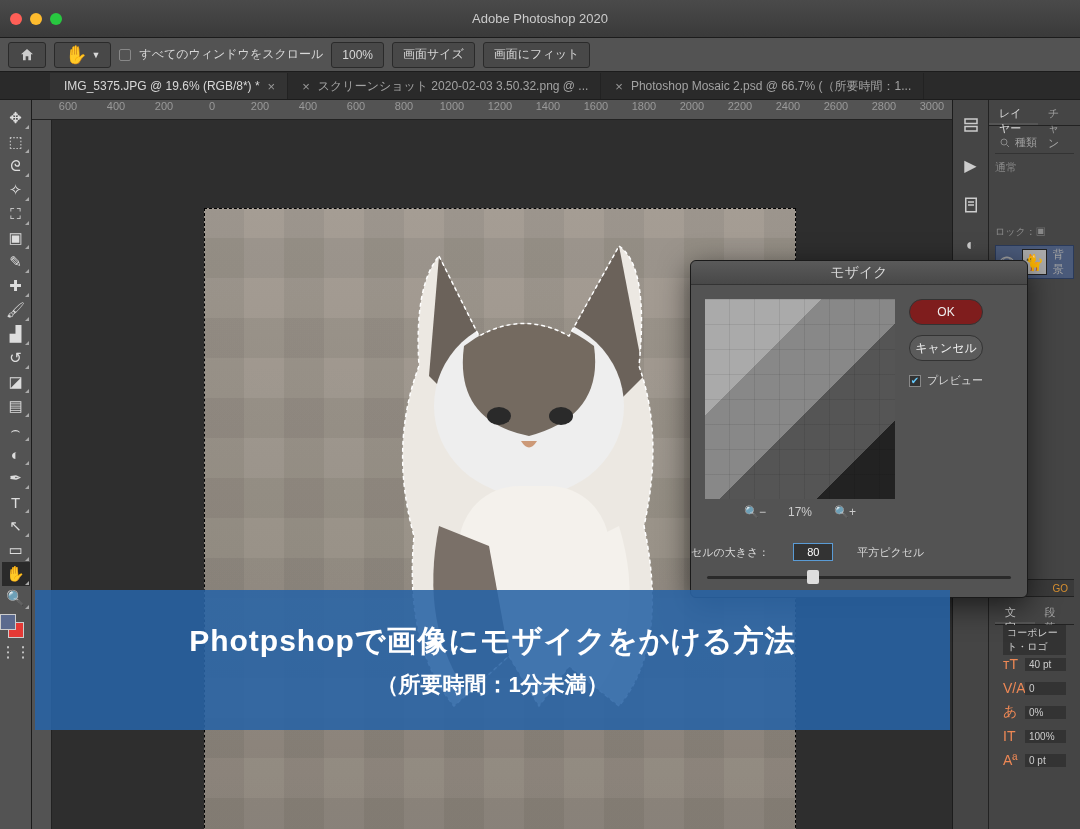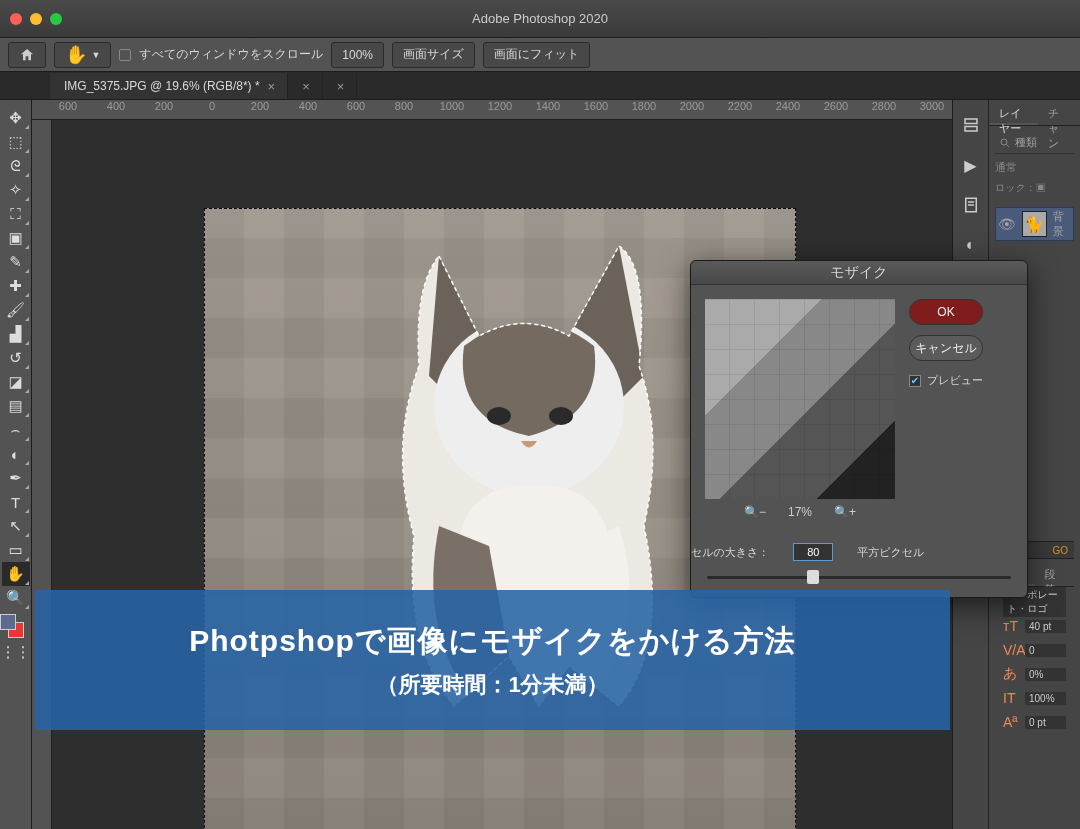--- a/index.html
+++ b/index.html
@@ -149,23 +149,25 @@
   <div class="ob-btn">画面にフィット</div>
 </div>
 
 <div class="doc-tabs" id="doc-tabs">
     <div class="doc-tab active">
       <span>IMG_5375.JPG @ 19.6% (RGB/8*) *</span>
       <span class="close">×</span>
     </div>
     <div class="doc-tab">
       <span class="close">×</span>
+      <span>スクリーンショット 2020-02-03 3.50.32.png @ ...</span>
     </div>
     <div class="doc-tab">
       <span class="close">×</span>
+      <span>Photoshop Mosaic 2.psd @ 66.7% (（所要時間：1...</span>
     </div>
   </div>
 
 <div class="main">
 
   <div class="toolbox" id="toolbox">
 
   <div class="tool corner">✥</div>
       <div class="tool corner">⬚</div>
       <div class="tool corner">ᘓ</div>
@@ -273,21 +275,21 @@
       </div>
       <div class="panel-body">
         <div class="search-row">
           <svg viewBox="0 0 24 24">
               <circle cx="10" cy="10" r="6" stroke="#888" stroke-width="2" fill="none"></circle>
               <line x1="15" y1="15" x2="20" y2="20" stroke="#888" stroke-width="2"></line>
             </svg>
           <span>種類</span>
         </div>
         <div style="padding:2px 0 4px;color:#888;">通常</div>
-        <div style="padding:2px 0 12px;color:#888;font-size:10px;"><span>ロック：</span>▣</div>
+        <div style="padding:2px 0 6px;color:#888;font-size:10px;margin-top:44px;"><span>ロック：</span>▣</div>
         <div class="layer-row">
           <span class="eye">👁</span>
           <span class="thumb">🐈</span>
           <span>背景</span>
         </div>
         <div class="go-badge">GO</div>
         <div class="panel-tabs" style="margin-top:2px;">
           <div class="ptab active">文字</div>
           <div class="ptab">段落</div>
         </div>

